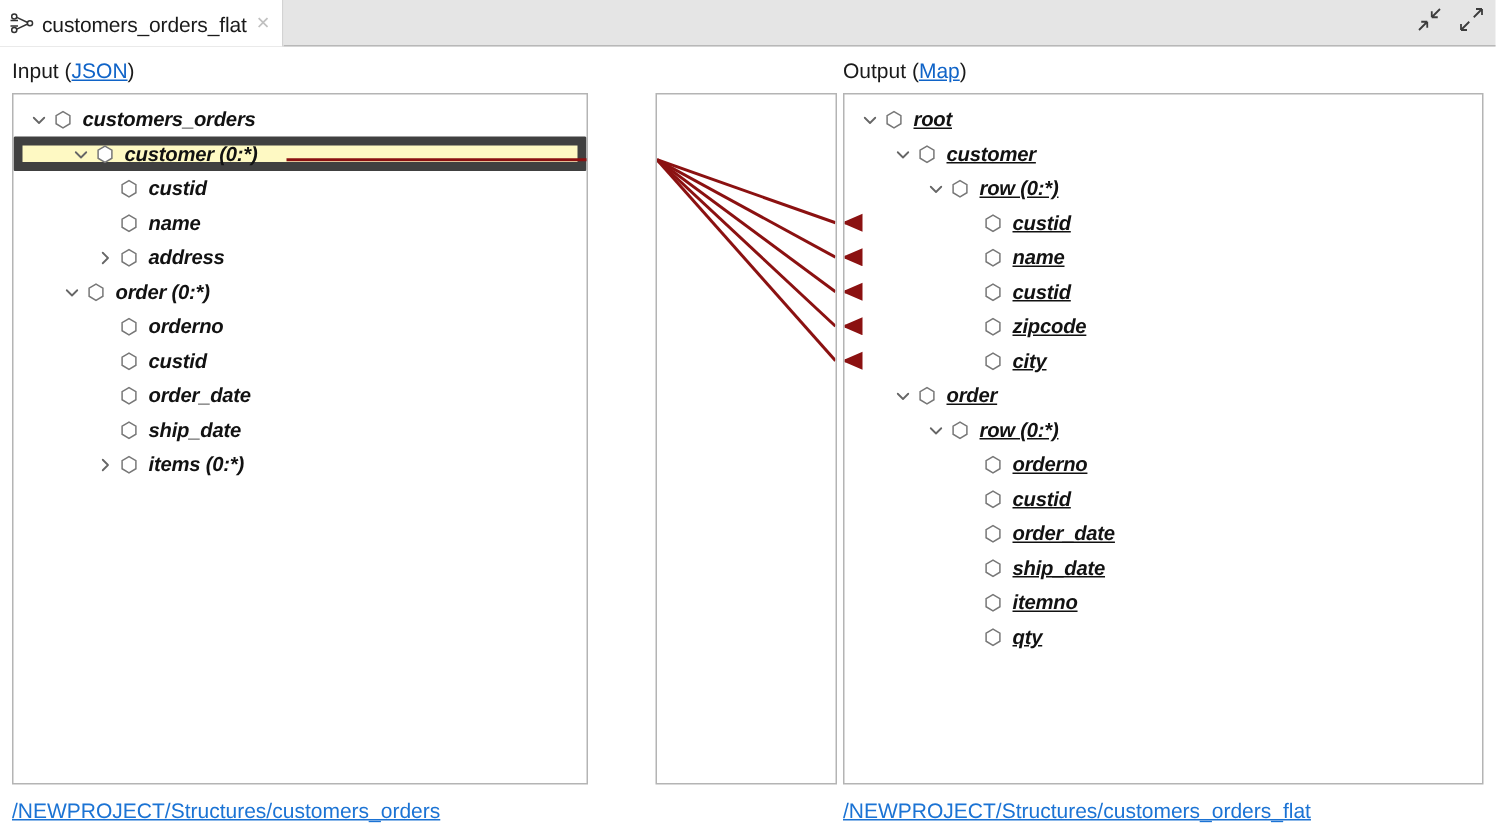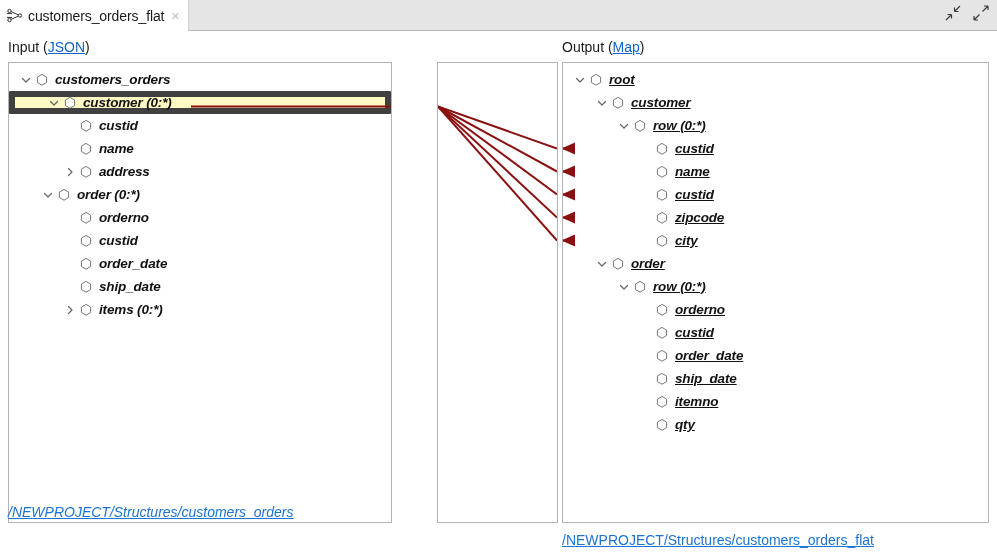--- a/index.html
+++ b/index.html
@@ -373,14 +373,14 @@
         </marker>
       </defs>
       <line x1="1" y1="85.5" x2="NaN" y2="85.5" stroke="#8b1111" stroke-width="2" marker-end="url(#arw)"></line>
       <line x1="1" y1="108.5" x2="NaN" y2="108.5" stroke="#8b1111" stroke-width="2" marker-end="url(#arw)"></line>
       <line x1="1" y1="131.5" x2="NaN" y2="131.5" stroke="#8b1111" stroke-width="2" marker-end="url(#arw)"></line>
       <line x1="1" y1="154.5" x2="NaN" y2="154.5" stroke="#8b1111" stroke-width="2" marker-end="url(#arw)"></line>
       <line x1="1" y1="177.5" x2="NaN" y2="177.5" stroke="#8b1111" stroke-width="2" marker-end="url(#arw)"></line>
     </svg>
 </div>
 
-<a class="botlink" href="#" style="left:8px;top:504px;font-style:italic;">/NEWPROJECT/Structures/customers_orders</a>
+<a class="botlink" href="#" style="left:8px;top:532px;">/NEWPROJECT/Structures/customers_orders</a>
 <a class="botlink" href="#" style="left:562px;top:532px;">/NEWPROJECT/Structures/customers_orders_flat</a>
 
 </body></html>

